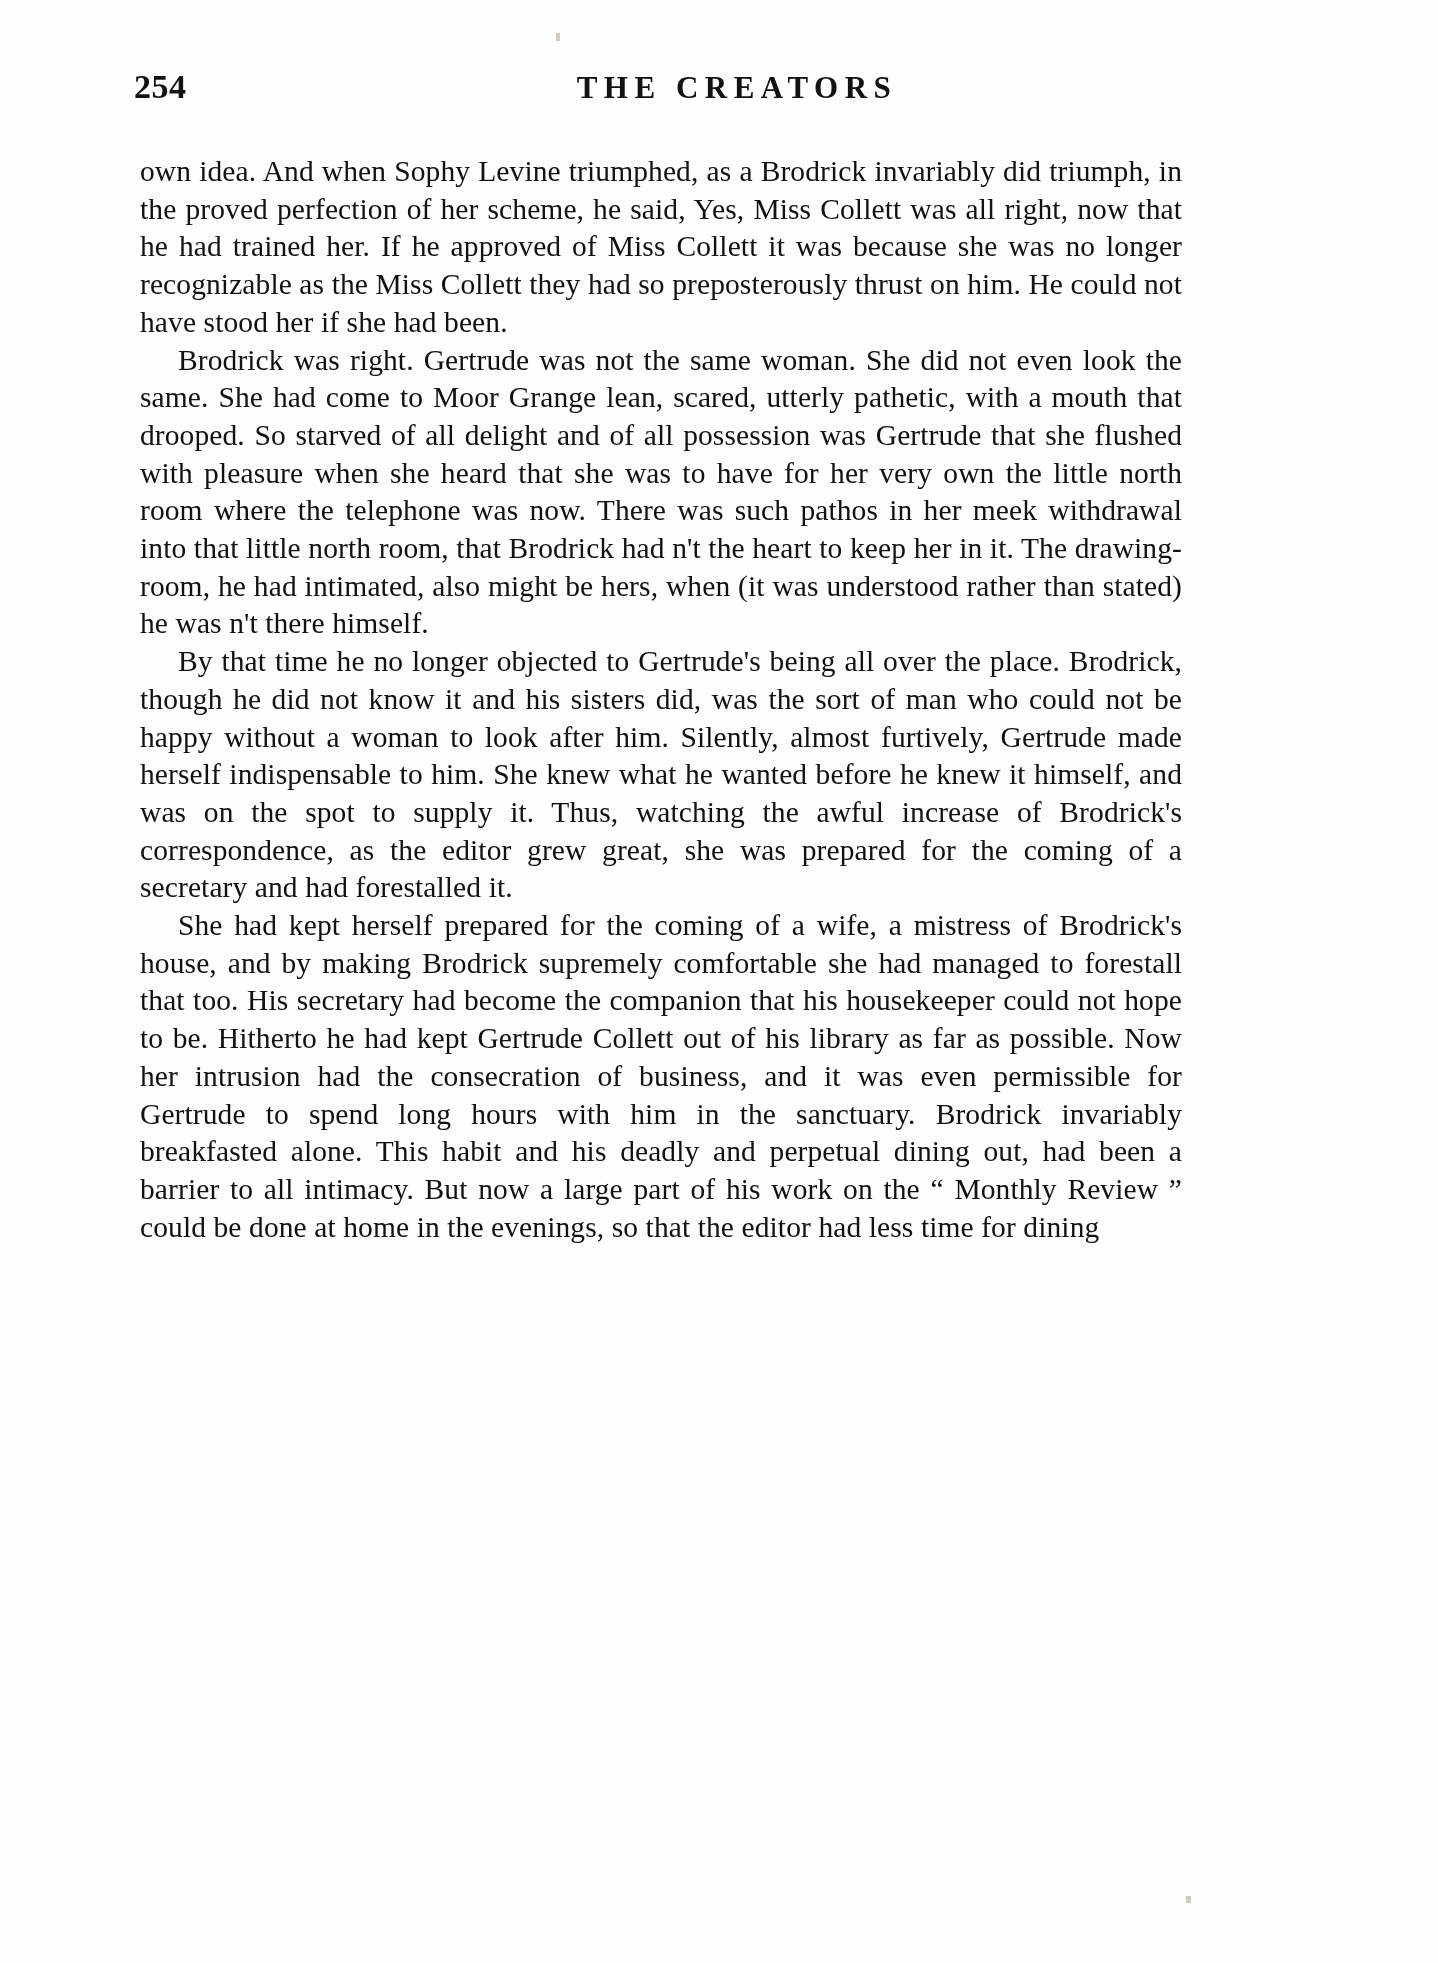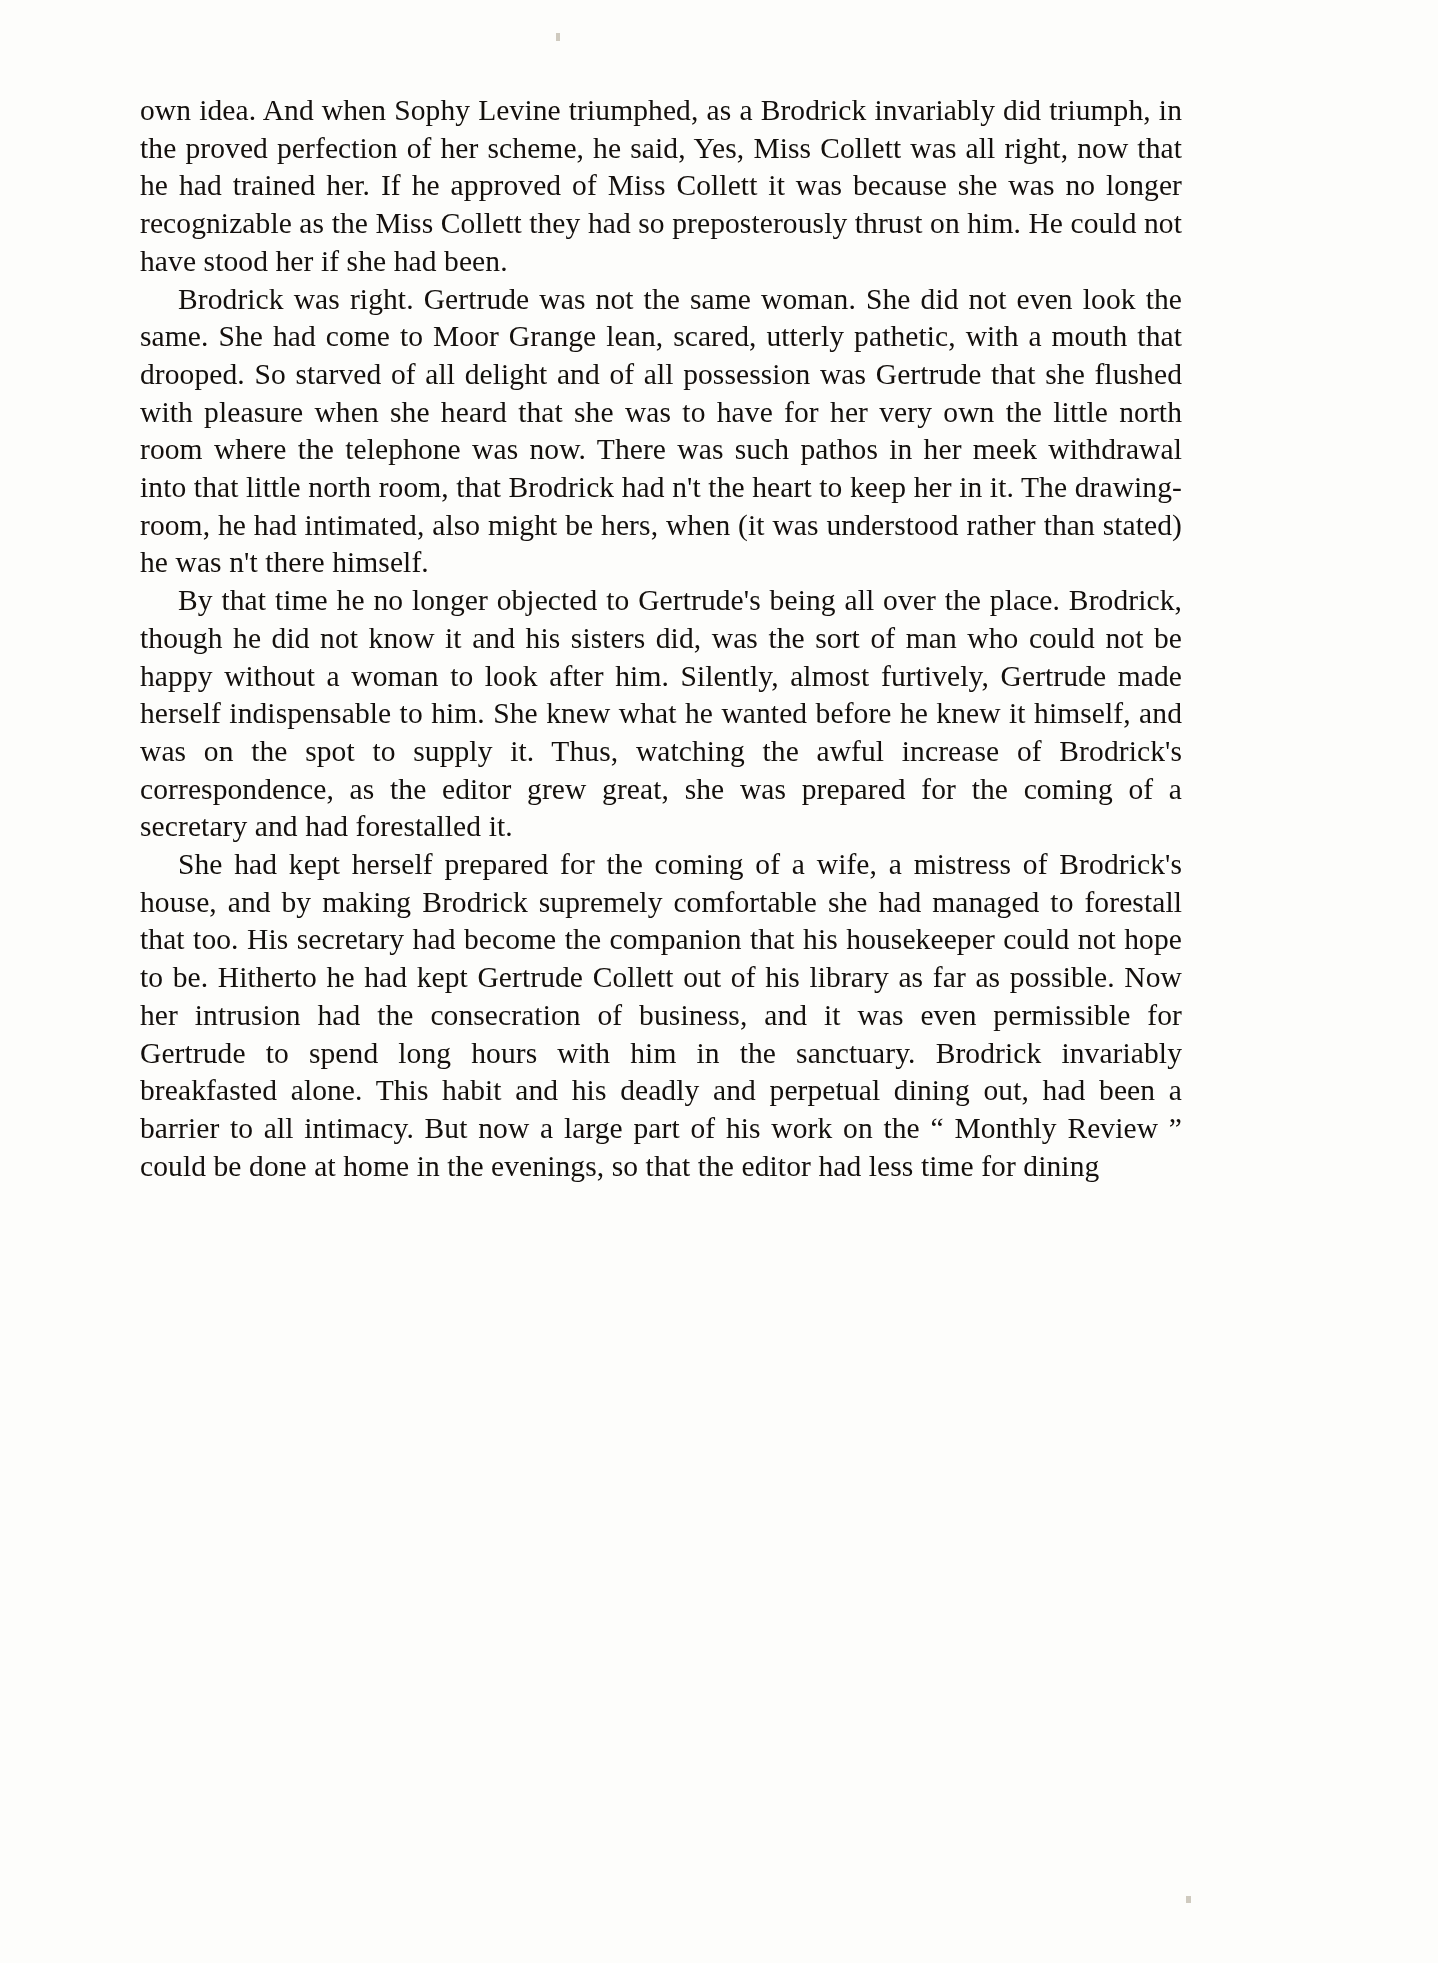--- a/index.html
+++ b/index.html
@@ -45,21 +45,21 @@
     right: 0;
     top: 10px;
     text-align: center;
     font-size: 31px;
     font-weight: bold;
     letter-spacing: 6.5px;
     color: #141110;
     padding-left: 36px;
   }
   .body-text {
-    margin-top: 32px;
+    margin-top: 15px;
     width: 1042px;
     margin-left: 6px;
   }
   p.para {
     margin: 0;
     font-size: 29.5px;
     line-height: 37.7px;
     text-align: justify;
     text-justify: inter-word;
     color: #14100d;
@@ -96,20 +96,24 @@
 </head>
 <body>
 
 <div class="page">
 
   <div class="edge-mark mark-top"></div>
   <div class="edge-mark mark-bottom"></div>
 
   <div class="content">
 
+    <div class="header-row">
+      <div class="folio">254</div>
+      <div class="running-head">THE CREATORS</div>
+    </div>
 
     <div class="body-text">
       <p class="para">own idea. And when Sophy Levine triumphed, as a Brodrick invariably did triumph, in the proved perfection of her scheme, he said, Yes, Miss Collett was all right, now that he had trained her. If he approved of Miss Collett it was because she was no longer recognizable as the Miss Collett they had so preposterously thrust on him. He could not have stood her if she had been.</p>
       <p class="para indent">Brodrick was right. Gertrude was not the same woman. She did not even look the same. She had come to Moor Grange lean, scared, utterly pathetic, with a mouth that drooped. So starved of all delight and of all possession was Gertrude that she flushed with pleasure when she heard that she was to have for her very own the little north room where the telephone was now. There was such pathos in her meek withdrawal into that little north room, that Brodrick had n't the heart to keep her in it. The drawing-room, he had intimated, also might be hers, when (it was understood rather than stated) he was n't there himself.</p>
       <p class="para indent">By that time he no longer objected to Gertrude's being all over the place. Brodrick, though he did not know it and his sisters did, was the sort of man who could not be happy without a woman to look after him. Silently, almost furtively, Gertrude made herself indispensable to him. She knew what he wanted before he knew it himself, and was on the spot to supply it. Thus, watching the awful increase of Brodrick's correspondence, as the editor grew great, she was prepared for the coming of a secretary and had forestalled it.</p>
       <p class="para indent">She had kept herself prepared for the coming of a wife, a mistress of Brodrick's house, and by making Brodrick supremely comfortable she had managed to forestall that too. His secretary had become the companion that his housekeeper could not hope to be. Hitherto he had kept Gertrude Collett out of his library as far as possible. Now her intrusion had the consecration of business, and it was even permissible for Gertrude to spend long hours with him in the sanctuary. Brodrick invariably breakfasted alone. This habit and his deadly and perpetual dining out, had been a barrier to all intimacy. But now a large part of his work on the “ Monthly Review ” could be done at home in the evenings, so that the editor had less time for dining</p>
     </div>
 
   </div>
 </div>

